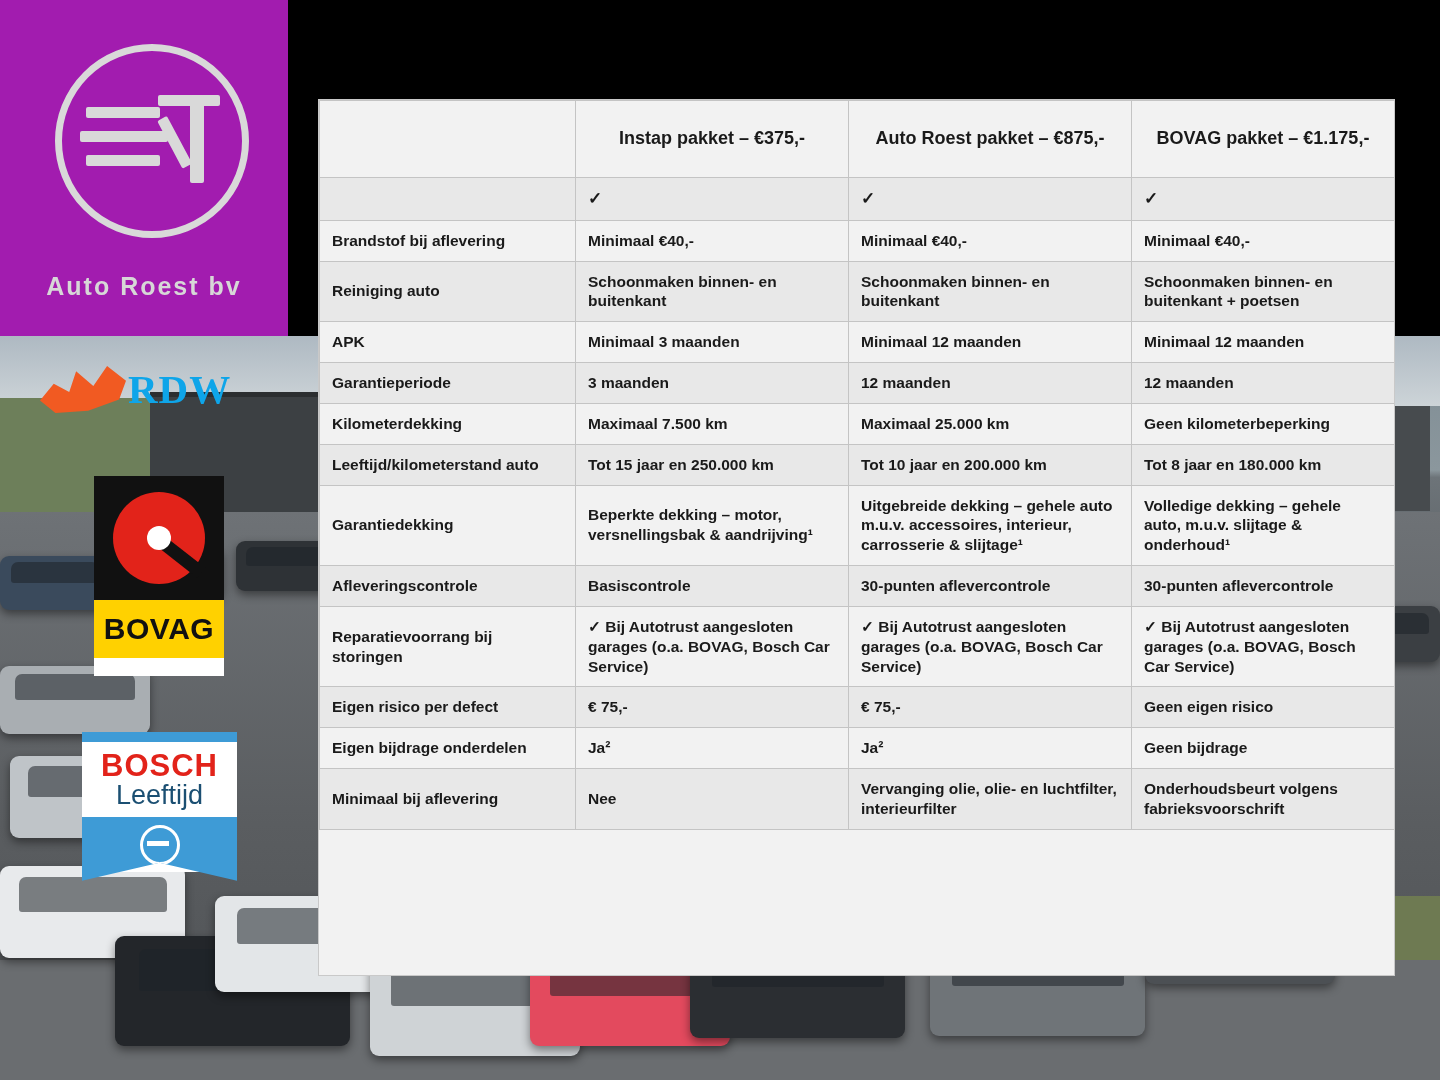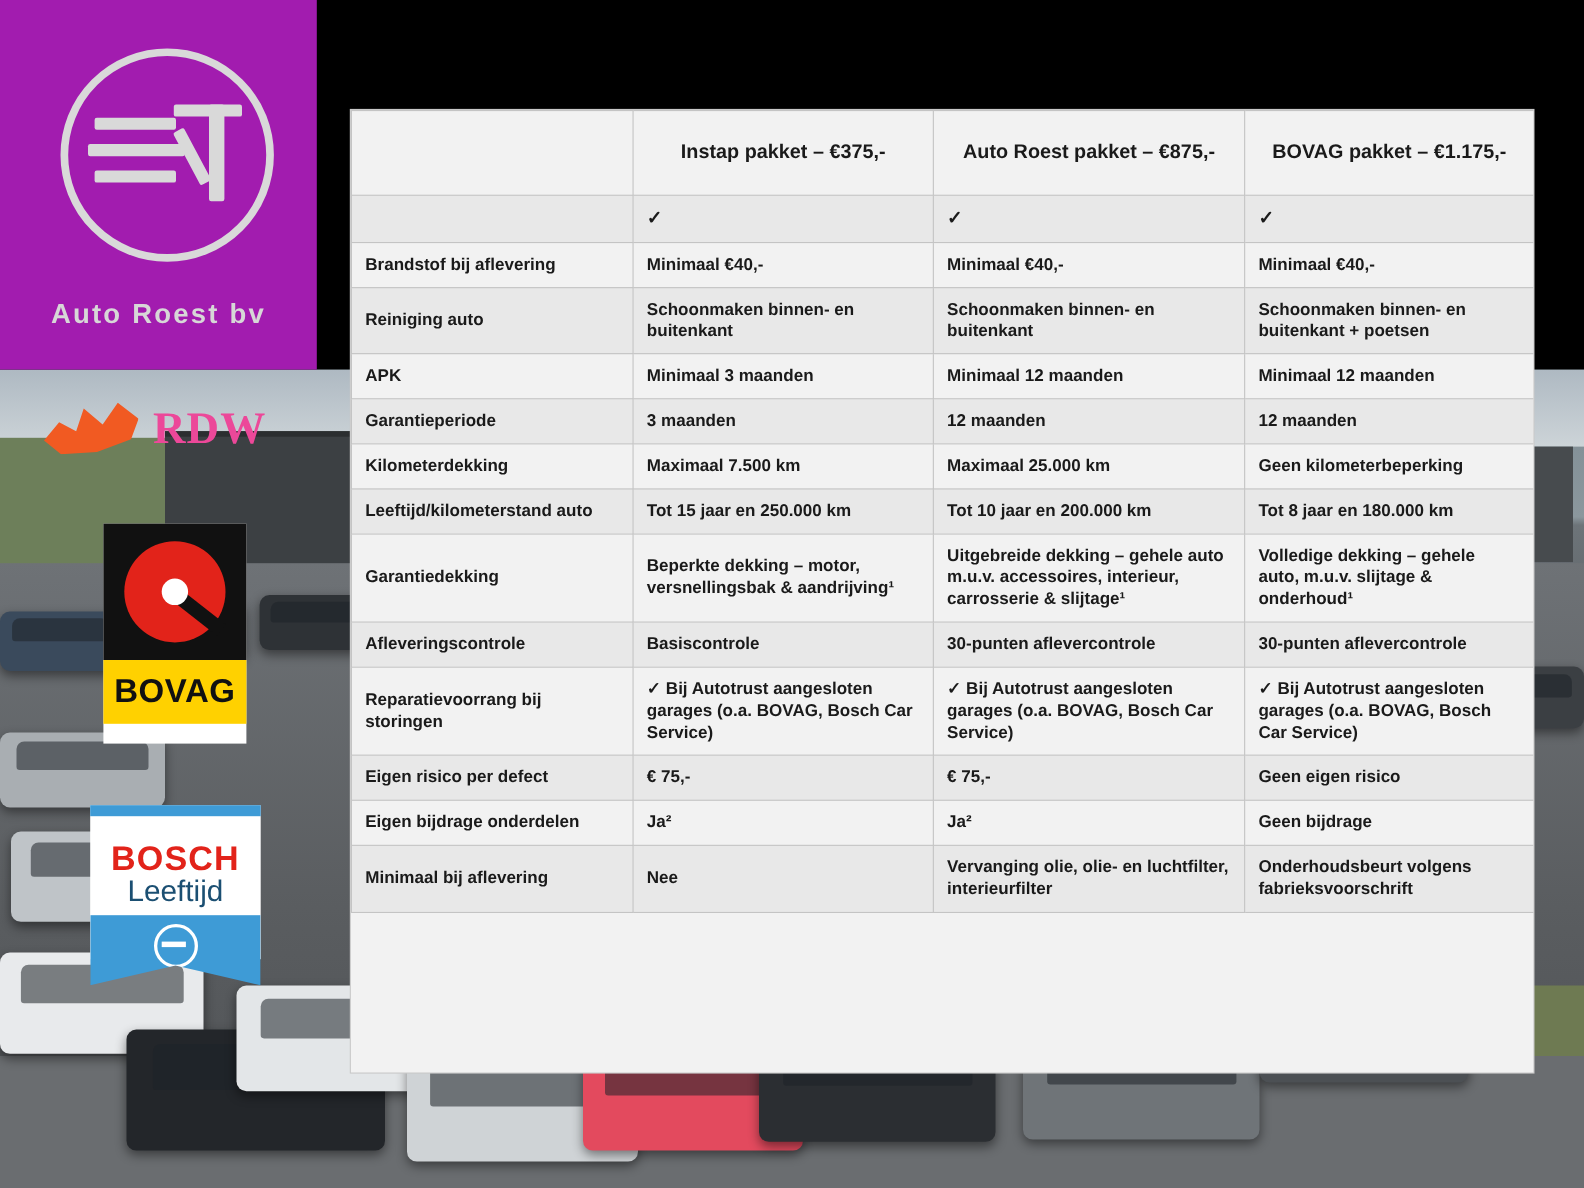--- a/index.html
+++ b/index.html
@@ -28,30 +28,30 @@
   .car:after{content:"";position:absolute;left:10%;top:12%;width:80%;height:38%;background:rgba(30,35,40,.55);border-radius:7px 7px 3px 3px;}
   
   #logo-panel{position:absolute;left:0;top:0;width:288px;height:336px;background:#a21caf;}
   #logo-mark{position:absolute;left:55px;top:44px;width:180px;height:180px;border-radius:50%;border:7px solid #d9d9d9;}
   .logo-bar{position:absolute;background:#d9d9d9;height:11px;border-radius:2px;}
   #logo-text{position:absolute;left:0;top:272px;width:288px;text-align:center;color:#d7d7d7;font-size:25px;letter-spacing:2px;font-weight:600;}
   
   #rdw{position:absolute;left:40px;top:360px;width:235px;height:58px;display:flex;align-items:center;}
   #rdw .flame{width:86px;height:52px;background:#f15a22;
      clip-path:polygon(0% 72%,16% 40%,34% 56%,42% 16%,62% 44%,78% 6%,100% 34%,92% 70%,56% 92%,18% 96%);}
-  #rdw .rdw-text{color:#ec4899;font-family:"Liberation Serif",serif;font-size:41px;font-weight:700;margin-left:13px;letter-spacing:1px;}
+  #rdw .rdw-text{color:#0ea5e9;font-family:"Liberation Serif",serif;font-size:41px;font-weight:700;margin-left:2px;letter-spacing:1px;}
   #bovag{position:absolute;left:94px;top:476px;width:130px;height:200px;background:#fff;padding:0;box-sizing:border-box;}
   #bovag .inner{width:100%;height:124px;background:#111;position:relative;}
   #bovag .disc{position:absolute;left:50%;top:50%;transform:translate(-50%,-50%);width:92px;height:92px;border-radius:50%;background:#e2231a;}
   #bovag .disc:after{content:"";position:absolute;left:50%;top:50%;transform:translate(-50%,-50%);width:24px;height:24px;border-radius:50%;background:#fff;}
   #bovag .disc:before{content:"";position:absolute;left:56%;top:50%;width:46px;height:13px;background:#111;transform:rotate(38deg);transform-origin:left center;}
   #bovag .label{height:58px;background:#ffd100;color:#111;display:flex;align-items:center;justify-content:center;font-size:30px;font-weight:700;letter-spacing:.5px;}
   #bosch{position:absolute;left:82px;top:732px;width:155px;height:140px;background:#fff;}
   #bosch .top{height:10px;background:#3e9bd6;}
-  #bosch .b1{color:#e2231a;font-size:31px;font-weight:700;text-align:center;line-height:1;padding-top:23px;letter-spacing:1px;}
+  #bosch .b1{color:#e2231a;font-size:31px;font-weight:700;text-align:center;line-height:1;padding-top:8px;letter-spacing:1px;}
   #bosch .b2{color:#1b4f72;font-size:27px;text-align:center;line-height:1.1;}
   #bosch .wave{height:64px;background:#3e9bd6;margin-top:6px;position:relative;clip-path:polygon(0 0,100% 0,100% 100%,50% 72%,0 100%);}
   #bosch .wave .circ{position:absolute;left:50%;top:8px;transform:translateX(-50%);width:34px;height:34px;border:3px solid #fff;border-radius:50%;}
   #bosch .wave .circ:after{content:"";position:absolute;left:4px;top:13px;width:22px;height:5px;background:#fff;}
   
   #table-wrap{position:absolute;left:319px;top:100px;width:1075px;height:875px;background:#f2f2f2;overflow:hidden;
      box-shadow:0 0 0 1px #c9c9c9;}
   table{border-collapse:collapse;width:100%;table-layout:fixed;font-size:15.5px;color:#1a1a1a;}
   col.c0{width:256px;} col.c1{width:273px;} col.c2{width:283px;} col.c3{width:263px;}
   th,td{border:1px solid #c4c4c4;padding:10px 12px;vertical-align:middle;line-height:1.28;}

